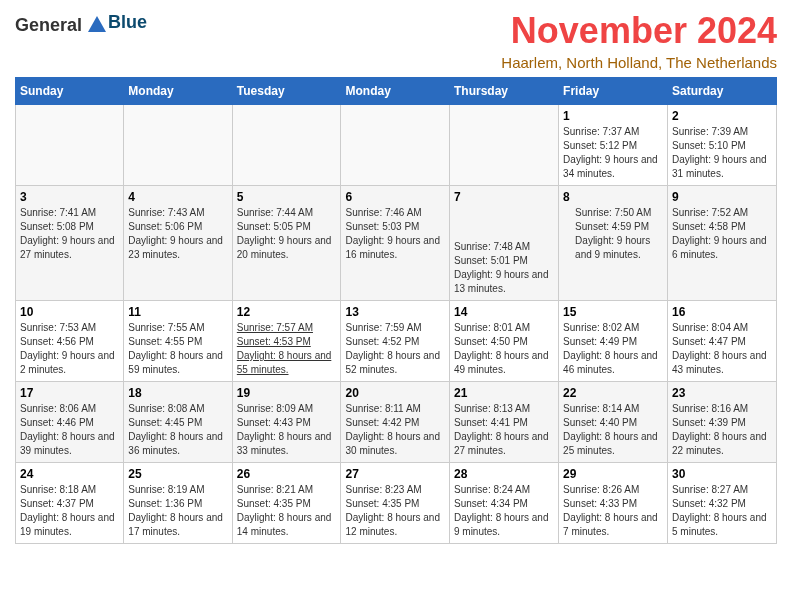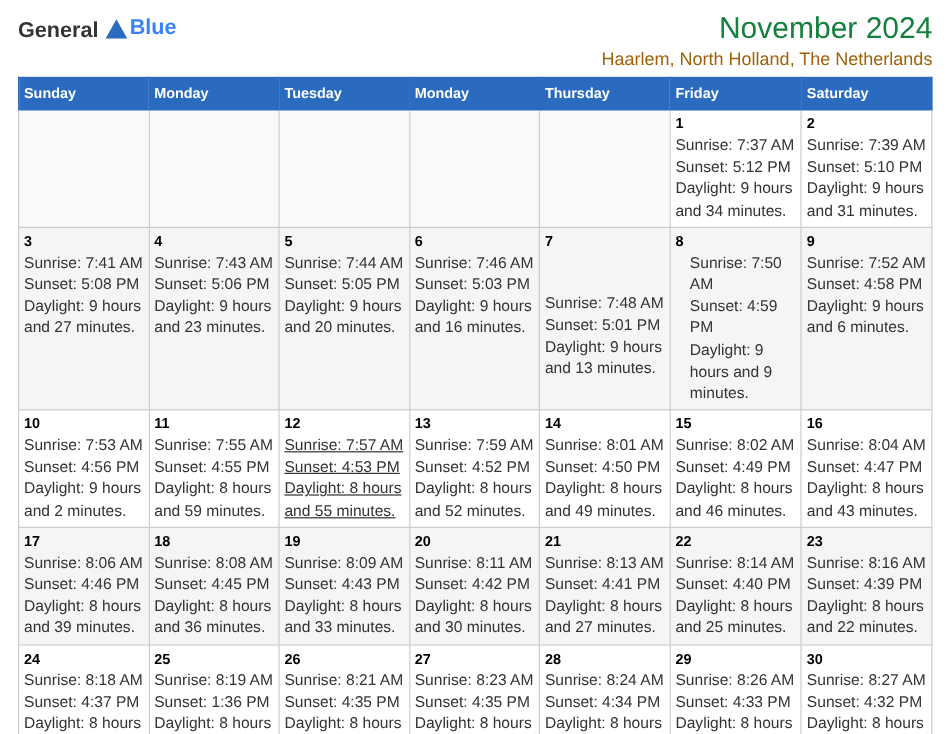--- a/index.html
+++ b/index.html
@@ -23,23 +23,23 @@
     }
     .logo-top {
       display: flex;
       align-items: center;
       gap: 2px;
     }
     .title-area {
       text-align: right;
     }
     .calendar-title {
-      font-size: 25px;
-      font-weight: normal;
-      color: #15803d;
+      font-size: 36px;
+      font-weight: bold;
+      color: #ef4444;
     }
     .calendar-subtitle {
       font-size: 15px;
       color: #a16207;
       margin-top: 2px;
     }
     table {
       width: 100%;
       border-collapse: collapse;
       font-size: 11px;
@@ -65,40 +65,40 @@
     tbody tr:nth-child(even) td {
       background: #f5f5f5;
     }
     .day-num {
       font-weight: bold;
       font-size: 12px;
       display: block;
       margin-bottom: 2px;
     }
     .day-info {
-      font-size: 13px;
+      font-size: 10px;
       color: #333;
       line-height: 1.4;
     }
     td.empty {
       background: #f9f9f9;
     }
   </style>
 </head>
 <body>
 
 <div class="header-area">
   <div class="logo">
     <div class="logo-top">
       <span style="font-size:18px;font-weight:bold;color:#333;">General</span>
       <svg width="22" height="22" viewBox="0 0 22 22" style="margin-left:2px;">
         <polygon points="11,2 20,18 2,18" fill="#2a6bbf"></polygon>
       </svg>
     </div>
-    <span style="font-size:18px;font-weight:bold;color:#3b82f6;margin-top:-2px;">Blue</span>
+    <span style="font-size:18px;font-weight:bold;color:#0c4a6e;margin-top:-2px;">Blue</span>
   </div>
   <div class="title-area">
     <div class="calendar-title">November 2024</div>
     <div class="calendar-subtitle">Haarlem, North Holland, The Netherlands</div>
   </div>
 </div>
 
 <table>
   <thead>
     <tr>

